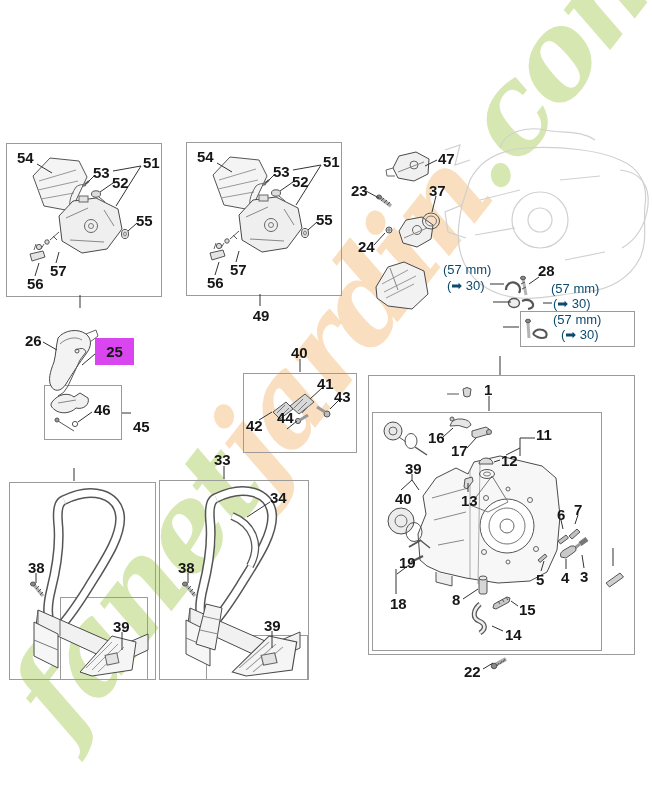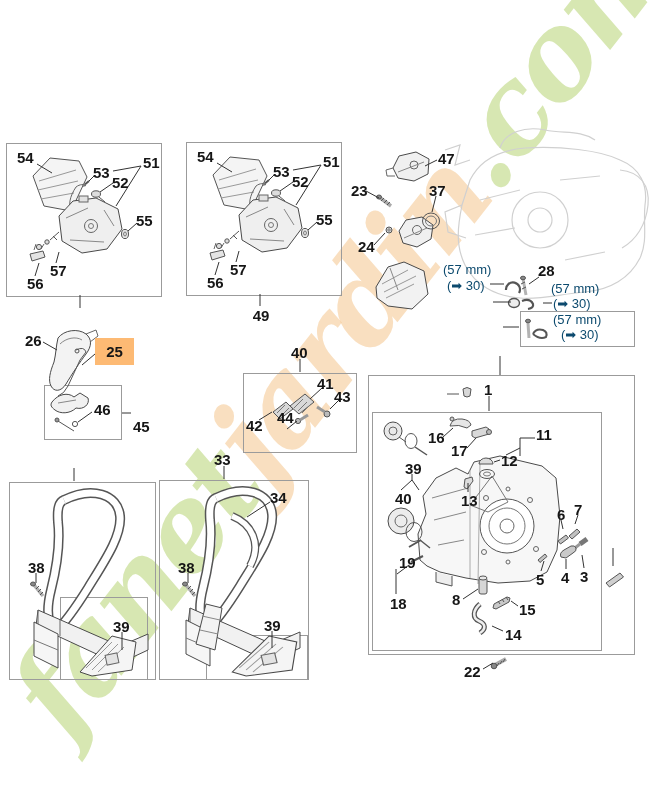--- a/index.html
+++ b/index.html
@@ -9,21 +9,21 @@
   .wm{position:absolute;left:36px;top:648px;transform:rotate(-52deg);transform-origin:0 50%;
       font-family:"DejaVu Serif",serif;font-style:italic;font-weight:bold;font-size:118px;
       white-space:nowrap;letter-spacing:-4px;pointer-events:none;}
   .wm-g{color:rgba(175,208,102,0.50);}
   .wm-o{color:rgba(244,197,140,0.55);}
   
   .pbox{position:absolute;border:1px solid #9b9b9b;}
   
   .pl{position:absolute;font-weight:bold;font-size:15px;color:#161616;line-height:1;}
   .note{position:absolute;font-weight:normal;font-size:13px;color:#0c4a6e;line-height:1;}
-  .hl{position:absolute;left:95px;top:338px;width:39px;height:27px;background:#fdba74;
+  .hl{position:absolute;left:95px;top:338px;width:39px;height:27px;background:#d946ef;
       display:flex;align-items:center;justify-content:center;font-weight:bold;font-size:15px;color:#161616;}
   .cap{text-align:center;width:26px;}
   svg.sketch{position:absolute;left:0;top:0;pointer-events:none;}
 </style>
 </head>
 <body>
 
 <div class="stage">
 
   <div class="wm"><span class="wm-g">fanet</span><span class="wm-o">jardin</span><span class="wm-g">.com</span></div>

